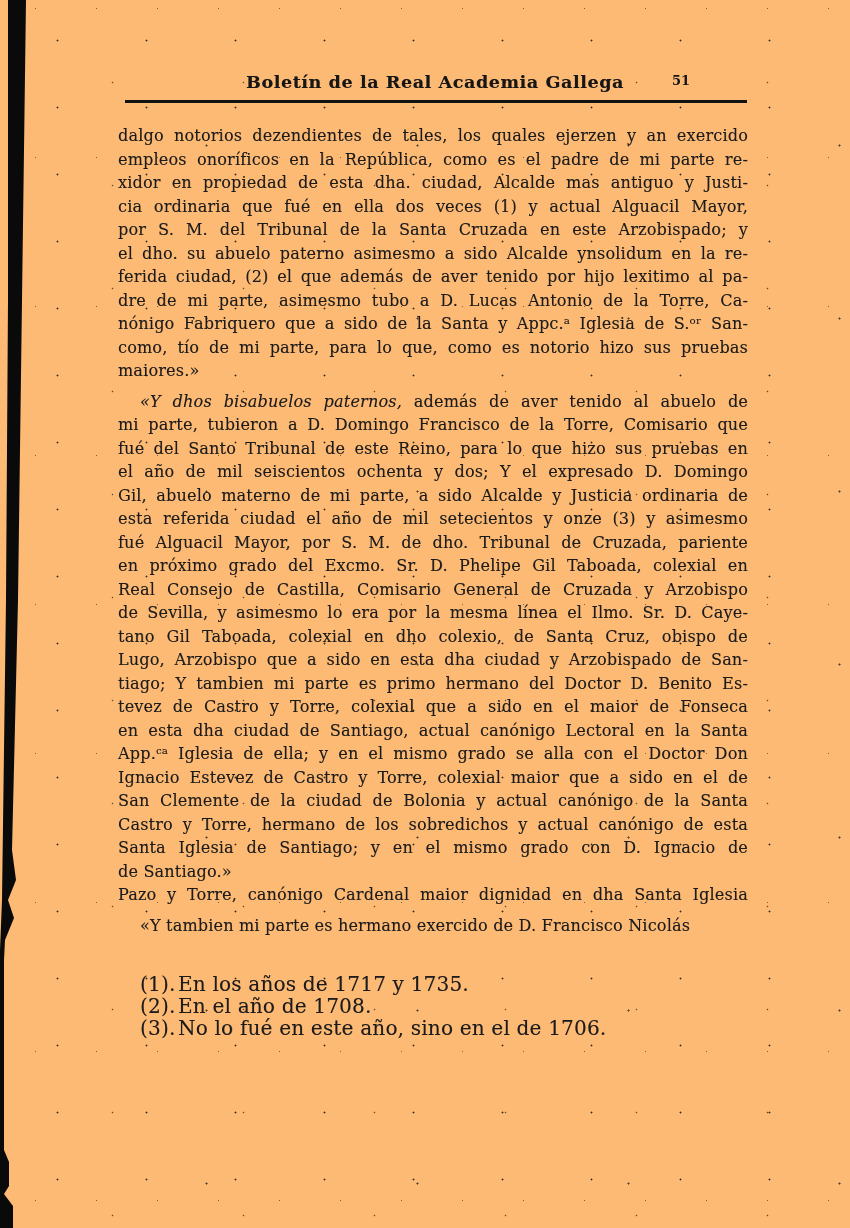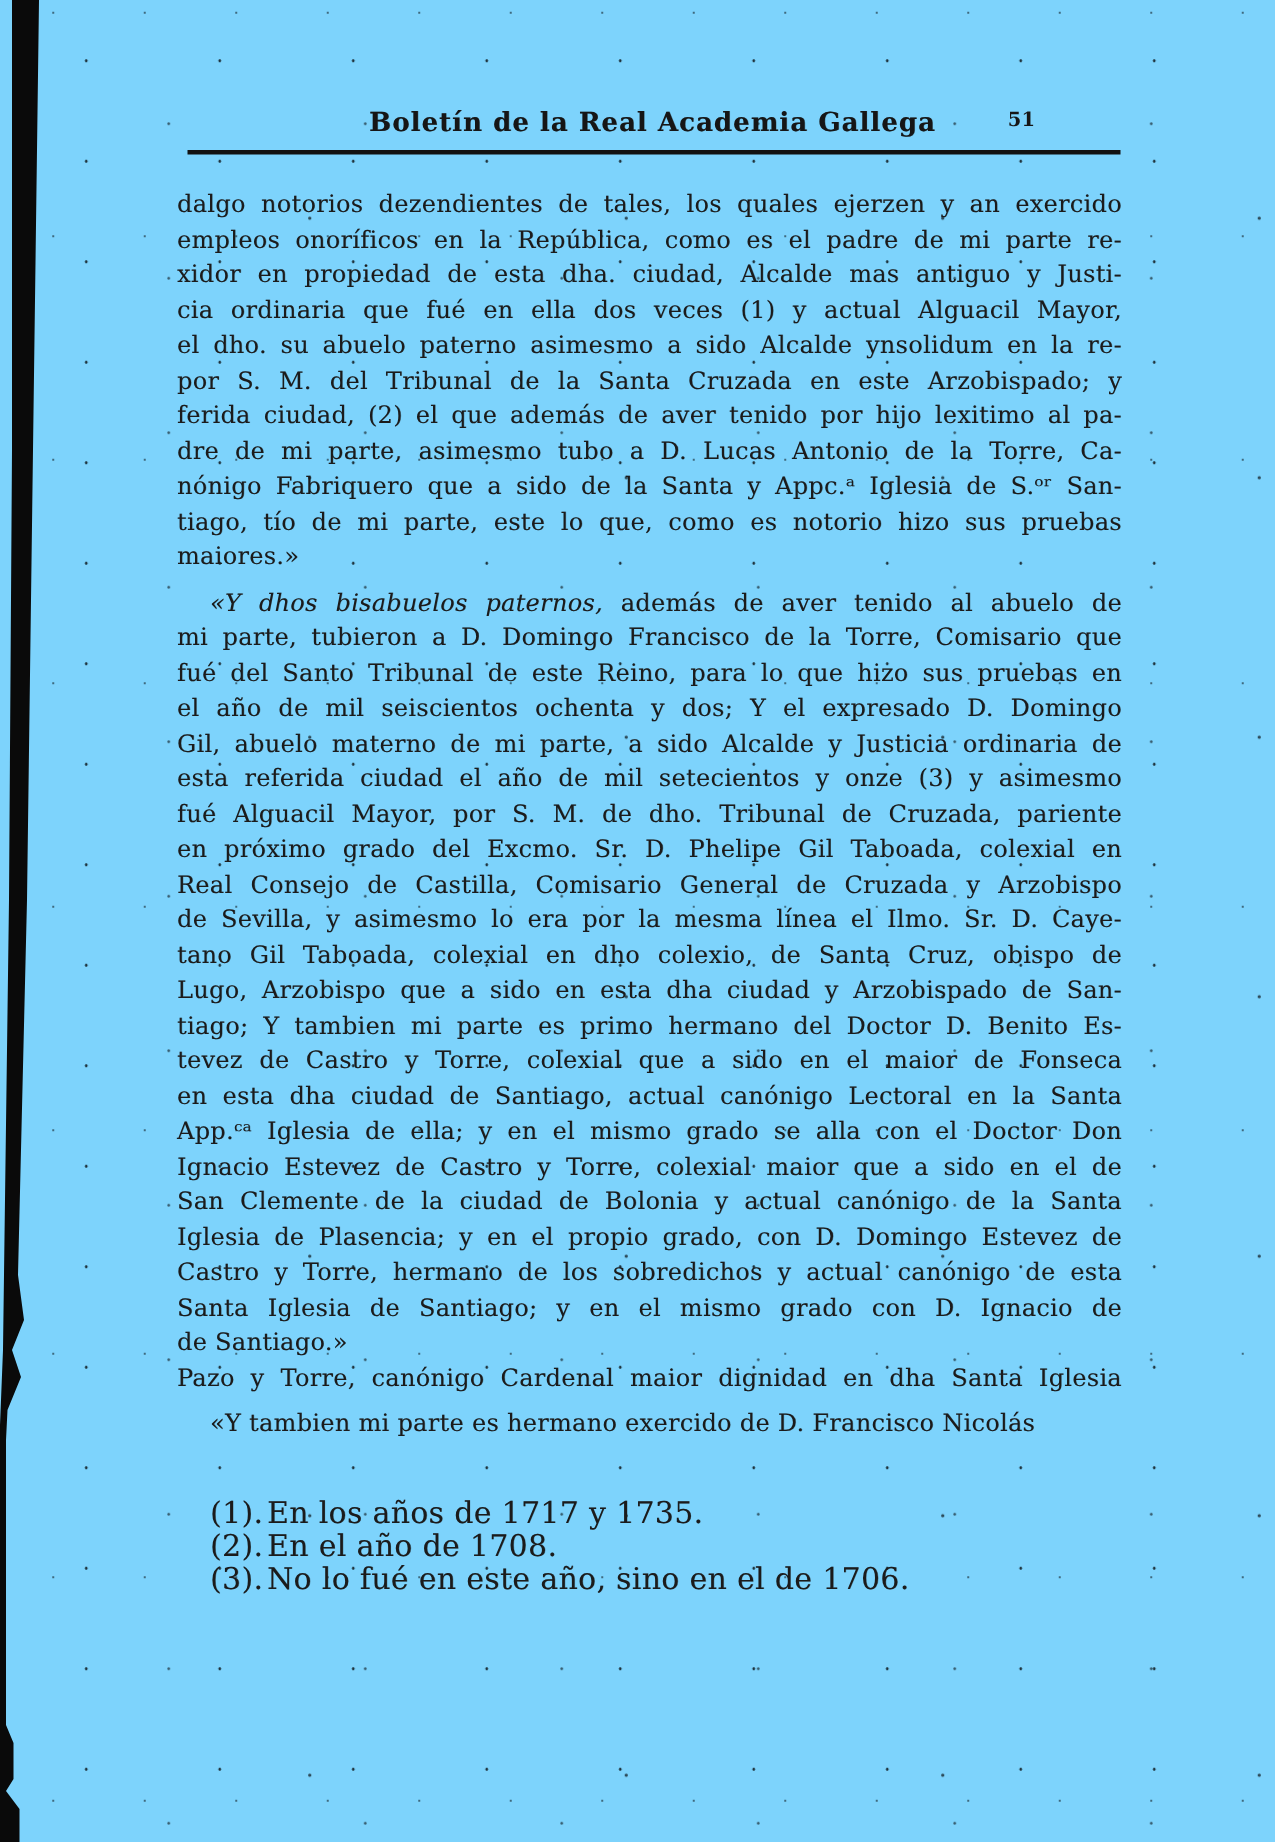--- a/index.html
+++ b/index.html
@@ -1,19 +1,19 @@
 <!DOCTYPE html>
 <html><head>
 <meta charset="utf-8">
 <style>
   html,body { margin:0; padding:0; }
   .page {
     position:relative;
     width:850px; height:1228px;
-    background:#7dd3fc;
+    background:#fdba74;
     overflow:hidden;
     font-family:"DejaVu Serif","Liberation Serif",serif;
     color:#1b1b1b;
   }
   .noise {
     position:absolute; inset:0;
     background-image:
       radial-gradient(circle, rgba(0,0,0,.78) .7px, transparent 1.2px),
       radial-gradient(circle, rgba(0,0,0,.6) .6px, transparent 1.1px),
       radial-gradient(circle, rgba(0,0,0,.5) .5px, transparent 1px),
@@ -79,26 +79,26 @@
     <span class="pagenum">51</span>
   </div>
   <div class="rule"></div>
 
   <div class="body-text">
     <div class="para">
         <div class="line">dalgo notorios dezendientes de tales, los quales ejerzen y an exercido</div>
         <div class="line">empleos onoríficos en la República, como es el padre de mi parte re-</div>
         <div class="line">xidor en propiedad de esta dha. ciudad, Alcalde mas antiguo y Justi-</div>
         <div class="line">cia ordinaria que fué en ella dos veces (1) y actual Alguacil Mayor,</div>
+        <div class="line">por S. M. del Tribunal de la Santa Cruzada en este Arzobispado; y</div>
         <div class="line">el dho. su abuelo paterno asimesmo a sido Alcalde ynsolidum en la re-</div>
-        <div class="line">por S. M. del Tribunal de la Santa Cruzada en este Arzobispado; y</div>
         <div class="line">ferida ciudad, (2) el que además de aver tenido por hijo lexitimo al pa-</div>
         <div class="line">dre de mi parte, asimesmo tubo a D. Lucas Antonio de la Torre, Ca-</div>
         <div class="line">nónigo Fabriquero que a sido de la Santa y Appc.ᵃ Iglesia de S.ᵒʳ San-</div>
-        <div class="line">tiago, tío de mi parte, este lo que, como es notorio hizo sus pruebas</div>
+        <div class="line">como, tío de mi parte, para lo que, como es notorio hizo sus pruebas</div>
         <div class="line last">maiores.»</div>
       </div>
     <div class="para indent">
         <div class="line"><span class="it">«Y dhos bisabuelos paternos,</span><span> además de aver tenido al abuelo de</span></div>
         <div class="line">mi parte, tubieron a D. Domingo Francisco de la Torre, Comisario que</div>
         <div class="line">fué del Santo Tribunal de este Reino, para lo que hizo sus pruebas en</div>
         <div class="line">el año de mil seiscientos ochenta y dos; Y el expresado D. Domingo</div>
         <div class="line">Gil, abuelo materno de mi parte, a sido Alcalde y Justicia ordinaria de</div>
         <div class="line">esta referida ciudad el año de mil setecientos y onze (3) y asimesmo</div>
         <div class="line">fué Alguacil Mayor, por S. M. de dho. Tribunal de Cruzada, pariente</div>
@@ -106,21 +106,20 @@
         <div class="line">Real Consejo de Castilla, Comisario General de Cruzada y Arzobispo</div>
         <div class="line">de Sevilla, y asimesmo lo era por la mesma línea el Ilmo. Sr. D. Caye-</div>
         <div class="line">tano Gil Taboada, colexial en dho colexio, de Santa Cruz, obispo de</div>
         <div class="line">Lugo, Arzobispo que a sido en esta dha ciudad y Arzobispado de San-</div>
         <div class="line">tiago; Y tambien mi parte es primo hermano del Doctor D. Benito Es-</div>
         <div class="line">tevez de Castro y Torre, colexial que a sido en el maior de Fonseca</div>
         <div class="line">en esta dha ciudad de Santiago, actual canónigo Lectoral en la Santa</div>
         <div class="line">App.ᶜᵃ Iglesia de ella; y en el mismo grado se alla con el Doctor Don</div>
         <div class="line">Ignacio Estevez de Castro y Torre, colexial maior que a sido en el de</div>
         <div class="line">San Clemente de la ciudad de Bolonia y actual canónigo de la Santa</div>
-        <div class="line">Iglesia de Plasencia; y en el propio grado, con D. Domingo Estevez de</div>
         <div class="line">Castro y Torre, hermano de los sobredichos y actual canónigo de esta</div>
         <div class="line">Santa Iglesia de Santiago; y en el mismo grado con D. Ignacio de</div>
         <div class="line last">de Santiago.»</div>
         <div class="line">Pazo y Torre, canónigo Cardenal maior dignidad en dha Santa Iglesia</div>
       </div>
     <div class="para indent">
         <div class="line last">«Y tambien mi parte es hermano exercido de D. Francisco Nicolás</div>
       </div>
 
     <div class="footnotes">

